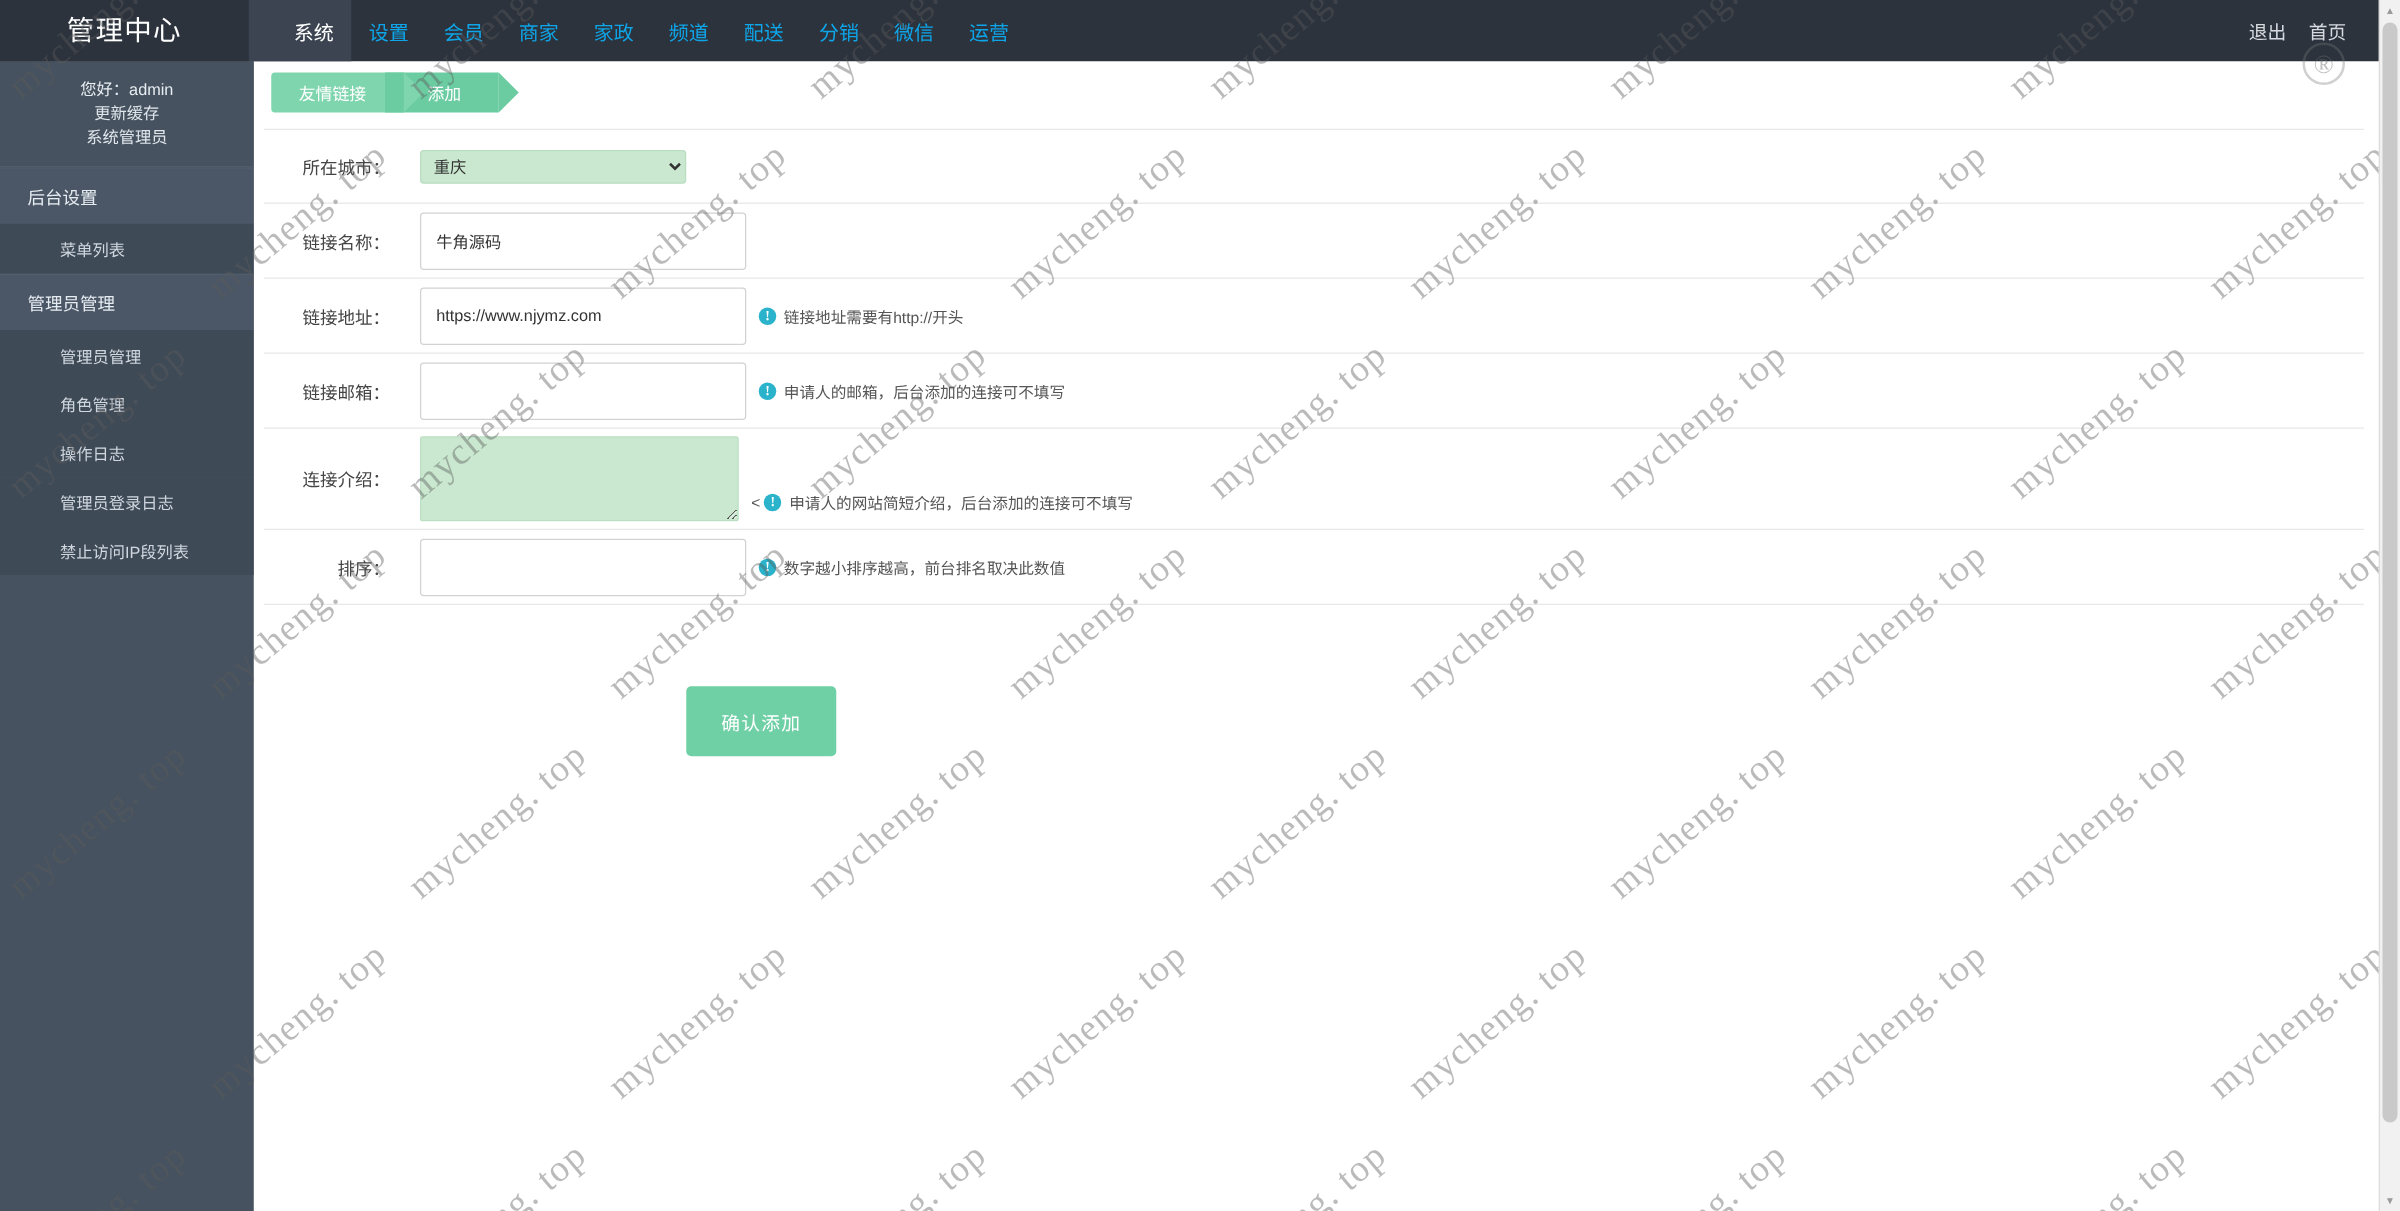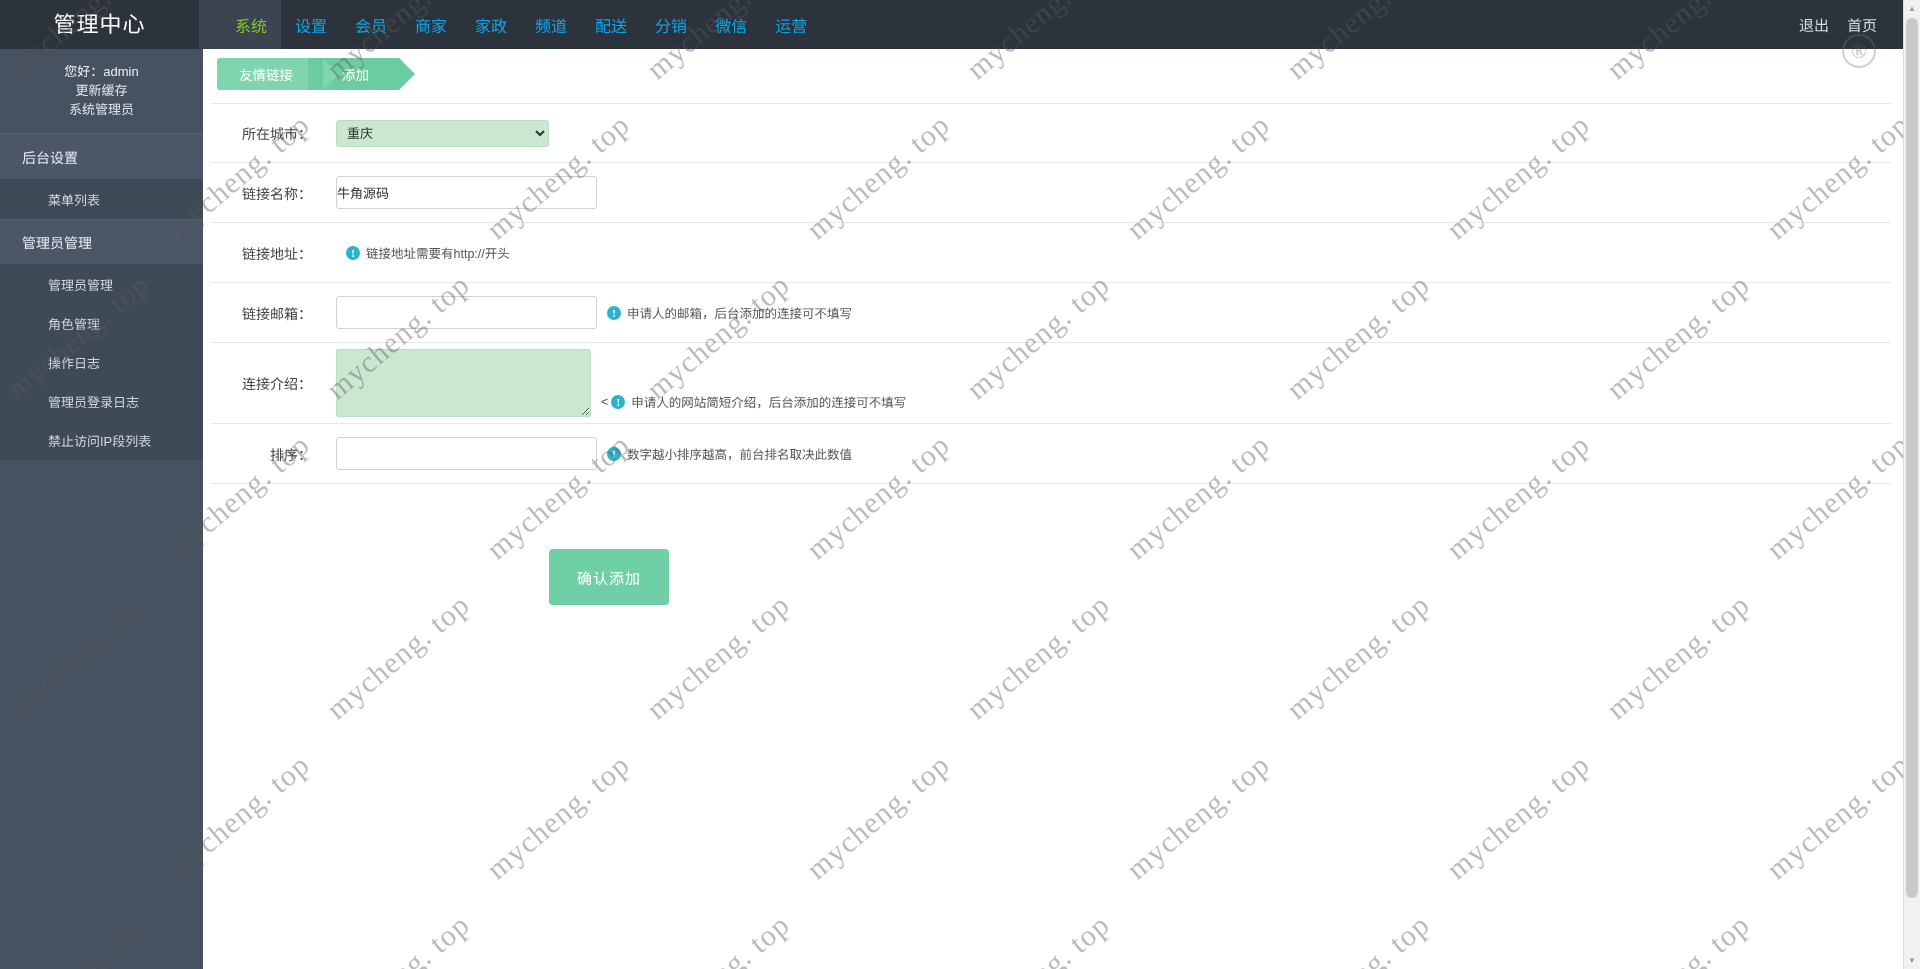--- a/index.html
+++ b/index.html
@@ -63,21 +63,21 @@
     display: flex;
     align-items: center;
     padding: 0 14px;
     color: #0ea5e9;
     font-size: 16px;
     cursor: pointer;
     height: 49px;
   }
   .nav-item.active {
     background: #3b4450;
-    color: #84cc16;
+    color: #ffffff;
     padding-left: 36px;
   }
   #rightnav {
     position: absolute;
     right: 34px; top: 0;
     height: 49px;
     display: flex;
     align-items: center;
   }
   .rnav-item {
@@ -207,24 +207,24 @@
     color: #444;
     flex: none;
   }
   .fctrl {
     flex: none;
     display: flex;
     align-items: center;
   }
   .inp {
     width: 261px;
-    height: 33px;
+    height: 46px;
     border: 1px solid #d2d2d2;
     border-radius: 3px;
-    padding: 0 0;
+    padding: 0 12px;
     font-size: 13px;
     color: #333;
     font-family: "Liberation Sans", "DejaVu Sans", sans-serif;
     background: #fff;
     outline: none;
   }
   select.inp {
     width: 213px;
     background: #c9e8cf;
     border-color: #b8ddc0;
@@ -391,20 +391,21 @@
       </div>
       <div class="frow">
         <div class="flabel">链接名称：</div>
         <div class="fctrl">
           <input type="text" class="inp" value="牛角源码" style="">
         </div>
       </div>
       <div class="frow">
         <div class="flabel">链接地址：</div>
         <div class="fctrl">
+          <input type="text" class="inp" value="https://www.njymz.com" style="">
           <div class="hint">
             <span class="ibadge">!</span>
             <span>链接地址需要有http://开头</span>
           </div>
         </div>
       </div>
       <div class="frow">
         <div class="flabel">链接邮箱：</div>
         <div class="fctrl">
           <input type="text" class="inp" style="">

